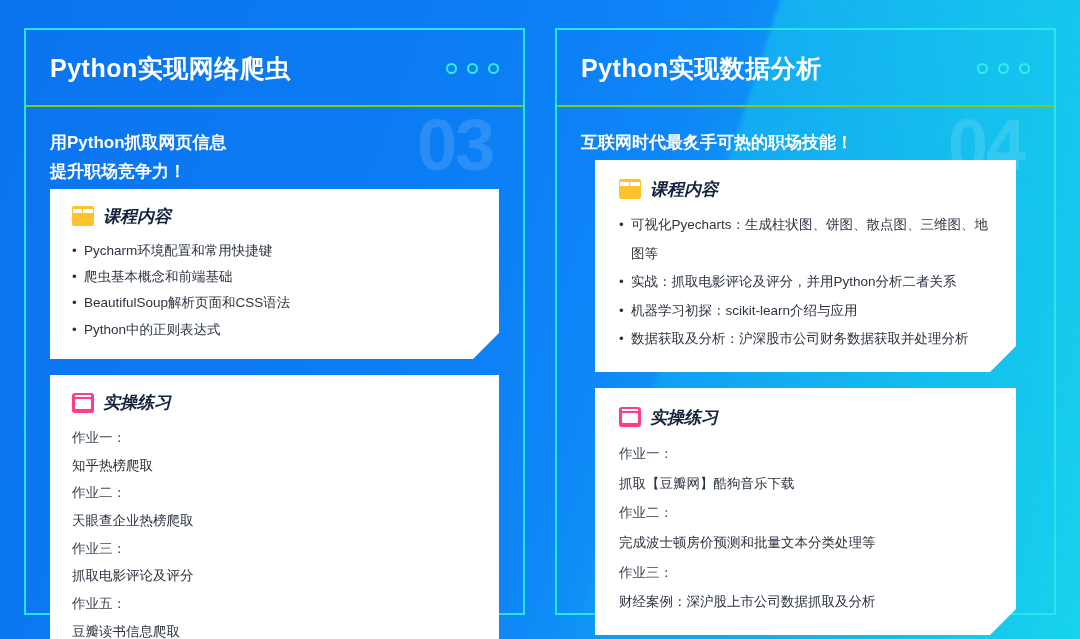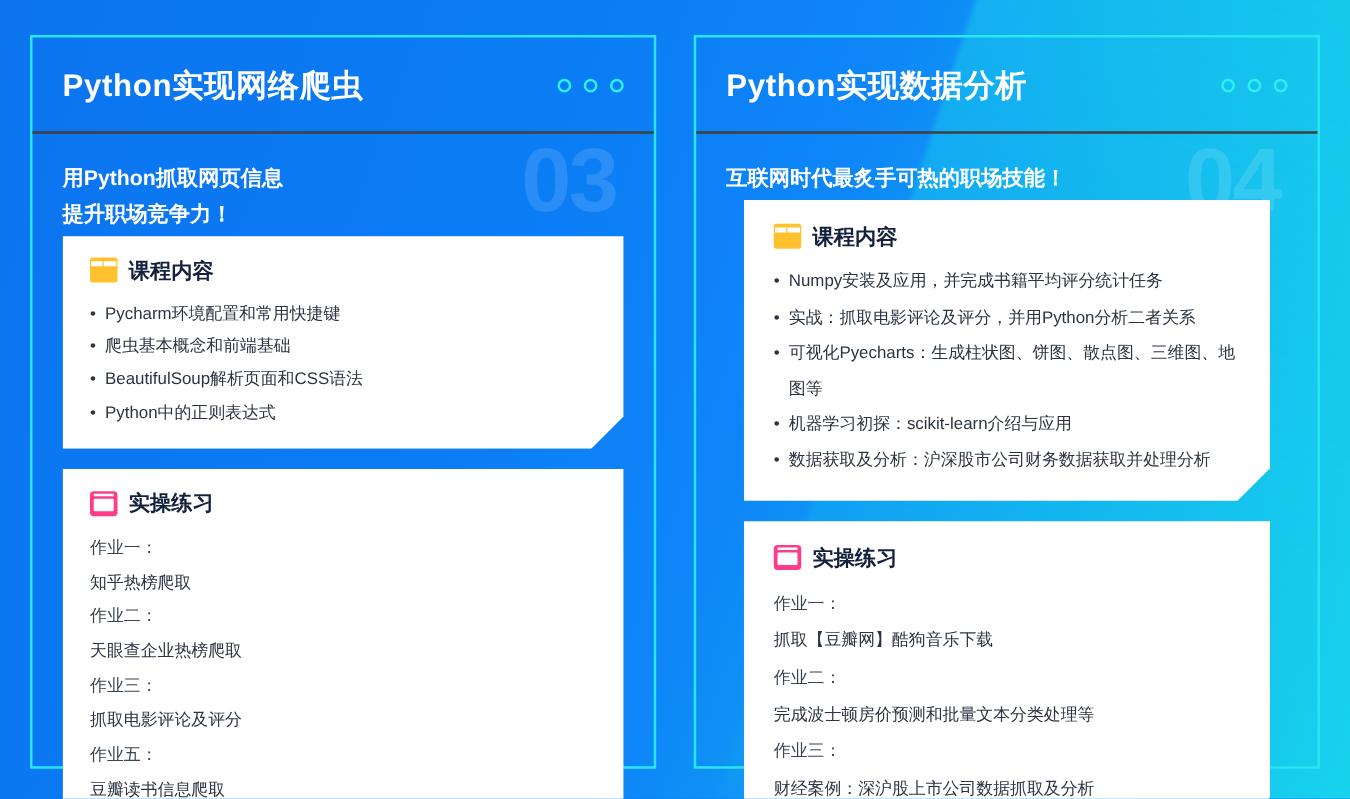--- a/index.html
+++ b/index.html
@@ -37,21 +37,21 @@
   .panel {
     flex: 1;
     border: 2px solid #27e6f0;
     position: relative;
     display: flex;
     flex-direction: column;
   }
   .panel-header {
     position: relative;
     padding: 22px 24px 20px 24px;
-    border-bottom: 2px solid #404040;
+    border-bottom: 2px solid #84cc16;
     display: flex;
     align-items: center;
     justify-content: space-between;
   }
   .panel-title {
     color: #ffffff;
     font-size: 25px;
     font-weight: bold;
     letter-spacing: 0.5px;
   }
@@ -91,20 +91,21 @@
     padding: 16px 20px 16px 22px;
     margin-bottom: 16px;
     
     clip-path: polygon(0 0, 100% 0, 100% calc(100% - 26px), calc(100% - 26px) 100%, 0 100%);
   }
   .card-head {
     display: flex;
     align-items: center;
     gap: 9px;
     margin-bottom: 10px;
+    font-style: italic;
   }
   .card-title {
     font-size: 17px;
     font-weight: bold;
     color: #14213d;
   }
   .icon {
     width: 22px; height: 20px;
     position: relative;
     flex: 0 0 auto;
@@ -263,23 +264,22 @@
       <div class="lead single">
         <div>互联网时代最炙手可热的职场技能！</div>
       </div>
 
       <div class="card inset">
         <div class="card-head">
           <span class="icon icon-folder"></span>
           <span class="card-title">课程内容</span>
         </div>
         <ul class="items">
-          <li>Numpy安装及应用，并完成书籍平均评分统计任务</li>
+          <li>可视化Pyecharts：生成柱状图、饼图、散点图、三维图、地图等</li>
           <li>实战：抓取电影评论及评分，并用Python分析二者关系</li>
-          <li>可视化Pyecharts：生成柱状图、饼图、散点图、三维图、地图等</li>
           <li>机器学习初探：scikit-learn介绍与应用</li>
           <li>数据获取及分析：沪深股市公司财务数据获取并处理分析</li>
         </ul>
       </div>
 
       <div class="card inset">
         <div class="card-head">
           <span class="icon icon-note"></span>
           <span class="card-title">实操练习</span>
         </div>

